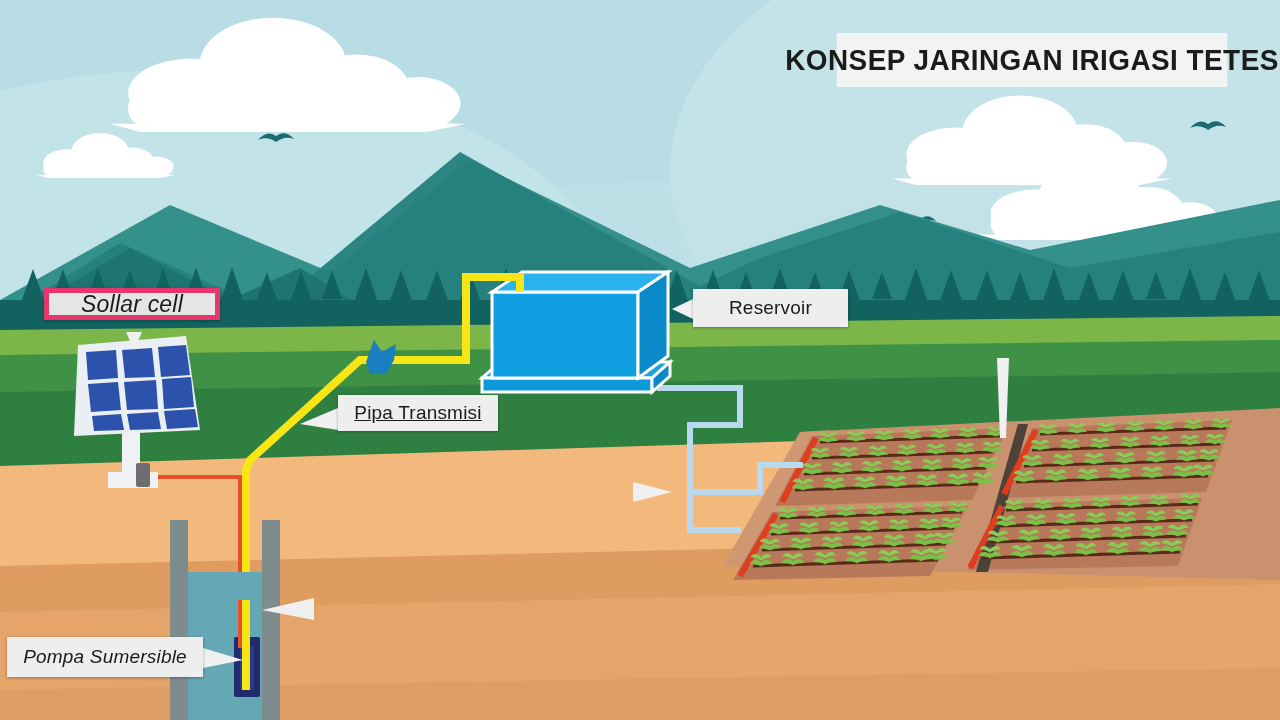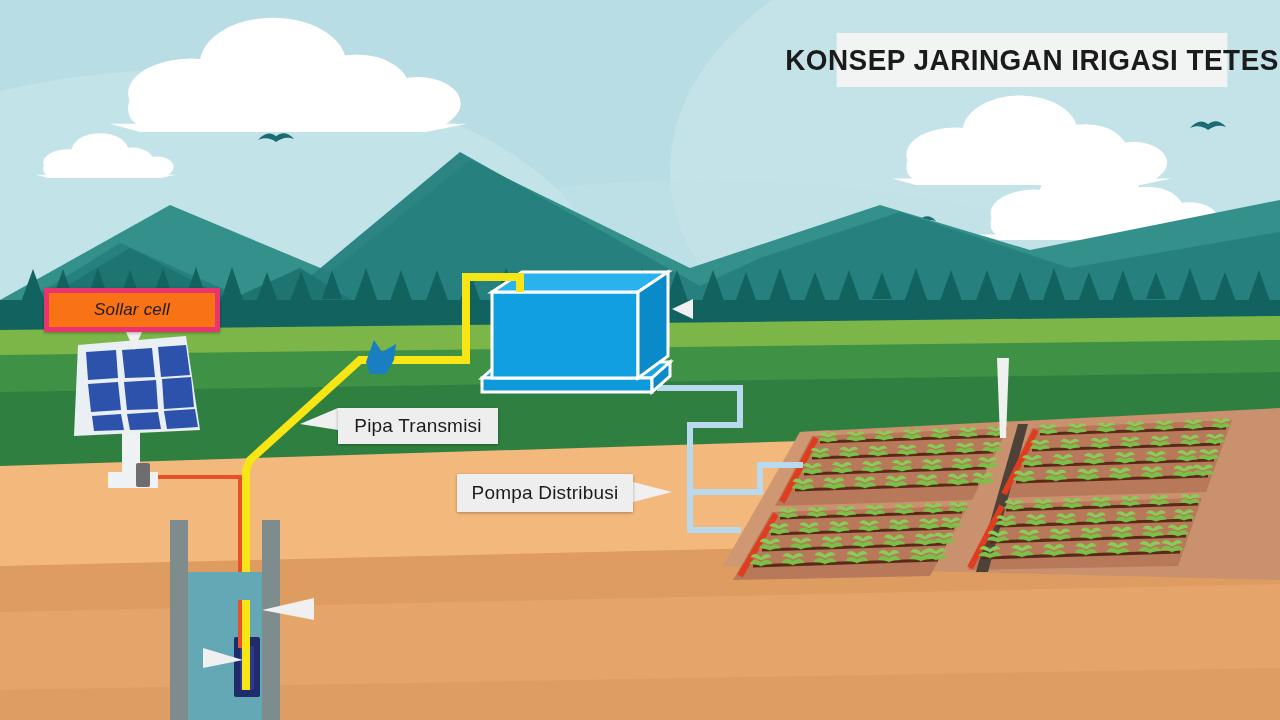--- a/index.html
+++ b/index.html
@@ -56,31 +56,31 @@
   #title-box .txt {
     font-family: "Liberation Sans Narrow", "Liberation Sans", sans-serif;
     font-weight: 700;
   }
 
   
   #lbl-sollar {
     left: 44px;
     top: 288px;
     width: 176px;
-    height: 44px;
+    height: 32px;
     border: 5px solid #e8356d;
-    background: #f97316;
+    background: #e5e5e5;
     font-style: italic;
-    font-size: 17px;
+    font-size: 23px;
     font-weight: 500;
   }
   
   #lbl-reservoir   { left: 693px; top: 289px; width: 155px; height: 38px; font-size: 19px; }
   #lbl-demplot     { left: 897px; top: 320px; width: 214px; height: 38px; font-size: 19px; }
-  #lbl-pipa        { left: 338px; top: 408px; width: 160px; height: 36px; font-size: 19px; }
+  #lbl-pipa        { left: 338px; top: 395px; width: 160px; height: 36px; font-size: 19px; text-decoration: underline; }
   #lbl-pompa-dist  { left: 457px; top: 474px; width: 176px; height: 38px; font-size: 19px; }
   #lbl-sumur       { left: 314px; top: 590px; width: 152px; height: 38px; font-size: 19px; font-style: italic; }
   #lbl-pompa-sub   { left: 7px;  top: 637px; width: 196px; height: 40px; font-size: 19px; font-style: italic; }
 </style>
 </head>
 <body>
 
 <div id="stage">
 
   <svg id="scene" viewBox="0 0 1280 720" preserveAspectRatio="none">
@@ -439,25 +439,28 @@
   </svg>
 
   <div class="label" id="title-box">
     <span class="txt">KONSEP JARINGAN IRIGASI TETES</span>
   </div>
 
   <div class="label shadowed" id="lbl-sollar">
     <span class="txt">Sollar cell</span>
   </div>
 
+  <div class="label shadowed" id="lbl-reservoir">
+    <span class="txt">Reservoir</span>
+  </div>
 
 
   <div class="label shadowed" id="lbl-pipa">
     <span class="txt">Pipa Transmisi</span>
   </div>
 
-  <div class="label shadowed" id="lbl-pompa-dist">
-    <span class="txt">Pompa Distribusi</span>
+
+
+  <div class="label shadowed" id="lbl-pompa-sub">
+    <span class="txt">Pompa Sumersible</span>
   </div>
 
-
-
 </div>
 
 </body></html>

